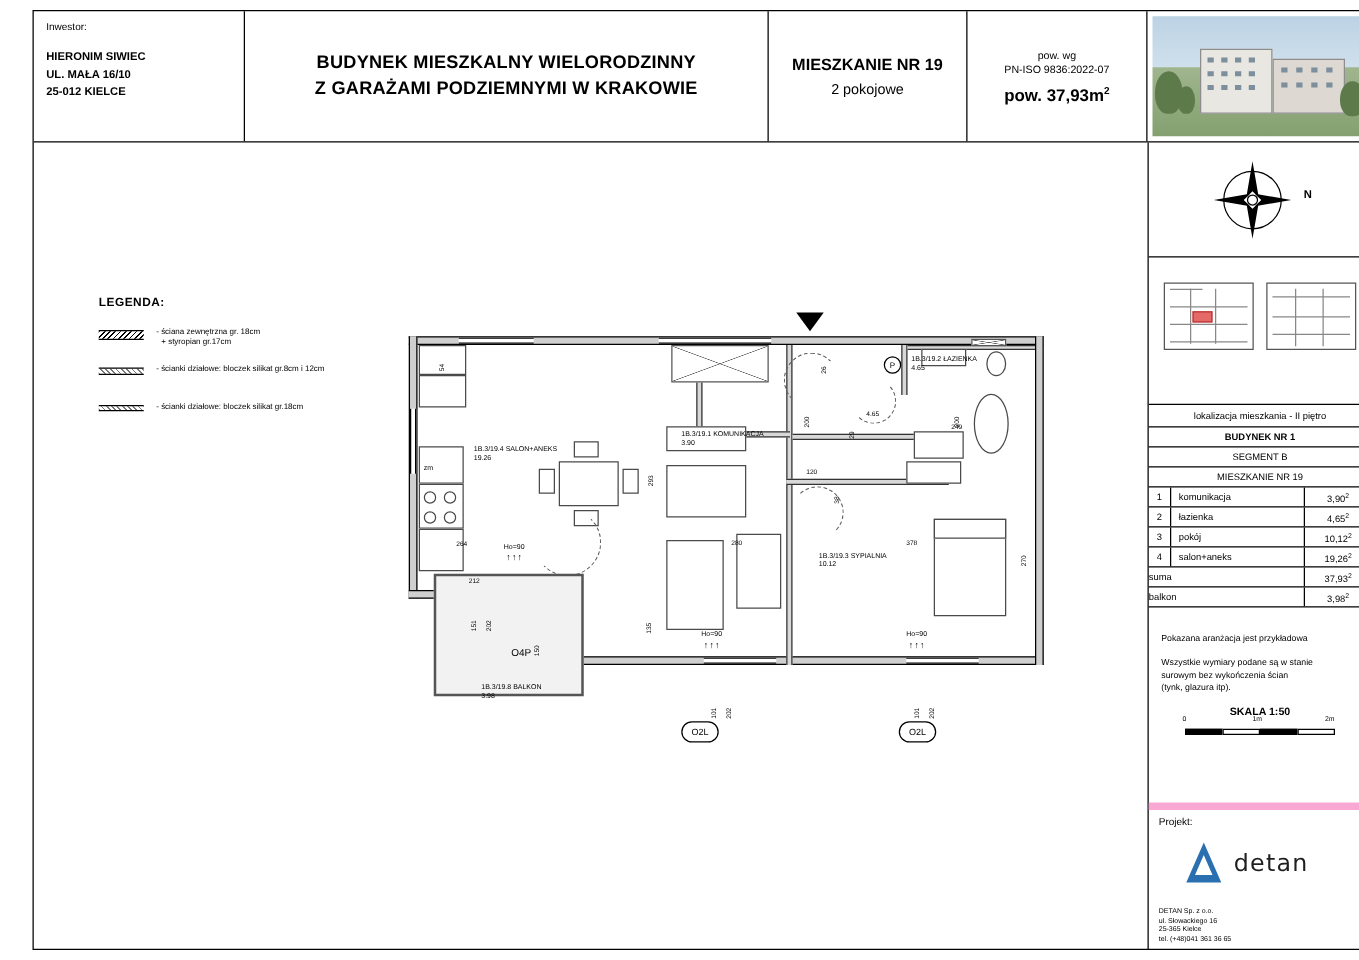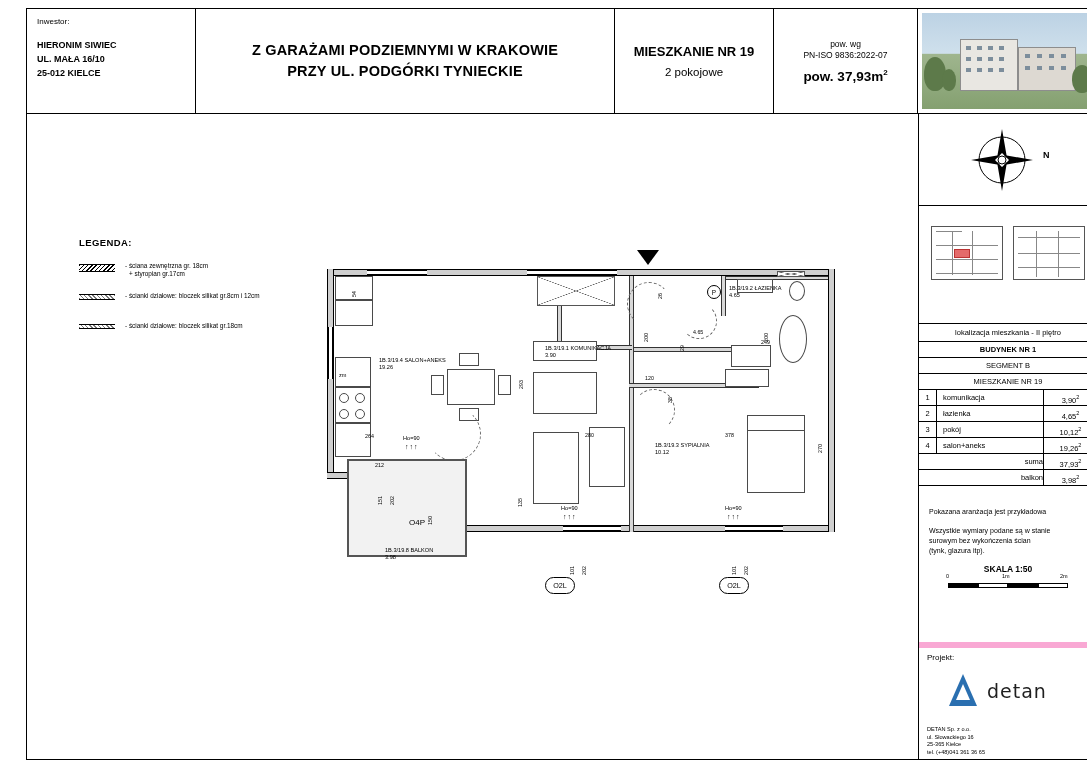--- a/index.html
+++ b/index.html
@@ -51,21 +51,21 @@
   .kp i { position:absolute; background:#888; }
   .hl { position:absolute; background:#e46a6a; border:1px solid #b33; }
 
   .locline { position:absolute; left:0; width:178px; border-bottom:1px solid #000; font-size:7.5px; text-align:center; line-height:15px; }
   .roomtable { position:absolute; left:0; width:178px; }
   .rt-row { position:relative; height:16px; border-bottom:1px solid #000; font-size:7.5px; }
   .rt-row .n { position:absolute; left:0; top:0; width:18px; height:100%; border-right:1px solid #000; text-align:center; line-height:15px; }
   .rt-row .nm { position:absolute; left:18px; top:0; line-height:15px; padding-left:6px; }
   .rt-row .v { position:absolute; right:0; top:0; width:54px; height:100%; border-left:1px solid #000; text-align:center; line-height:15px; }
   .rt-row .v sup { font-size:5.5px; }
-  .rt-row.sum .nm { left:0; padding-left:0; width:124px; text-align:right; font-weight:normal; }
+  .rt-row.sum .nm { left:0; padding-left:0; width:124px; text-align:left; font-weight:normal; }
 
   .notes { position:absolute; left:0; width:178px; padding:8px 10px; font-size:7px; line-height:10px; }
   .notes .nb { margin-bottom:9px; }
   .scalebox { position:absolute; left:0; width:178px; }
   .scale-title { font-size:8.5px; font-weight:bold; text-align:center; }
   .scalebar { position:relative; margin:6px auto 0; width:120px; height:11px; }
   .scalebar .seg { position:absolute; top:3px; height:5px; border:1px solid #000; }
   .scalebar .s0 { left:0; width:30px; background:#000; }
   .scalebar .s1 { left:30px; width:30px; background:#fff; }
   .scalebar .s2 { left:60px; width:30px; background:#000; }
@@ -128,22 +128,22 @@
 
     <div class="tb-cell tb-investor">
       <div class="lbl">Inwestor:</div>
       <div class="ln">HIERONIM SIWIEC</div>
       <div class="ln">UL. MAŁA 16/10</div>
       <div class="ln">25-012 KIELCE</div>
     </div>
 
     <div class="tb-cell tb-main">
       <div class="t">
+        <div>BUDYNEK MIESZKALNY WIELORODZINNY</div>
         <div>Z GARAŻAMI PODZIEMNYMI W KRAKOWIE</div>
-        <div>PRZY UL. PODGÓRKI TYNIECKIE</div>
       </div>
     </div>
 
     <div class="tb-cell tb-flat">
       <div class="l1">MIESZKANIE NR 19</div>
       <div class="l2">2 pokojowe</div>
     </div>
 
     <div class="tb-cell tb-area">
       <div class="s1">pow. wg</div>

